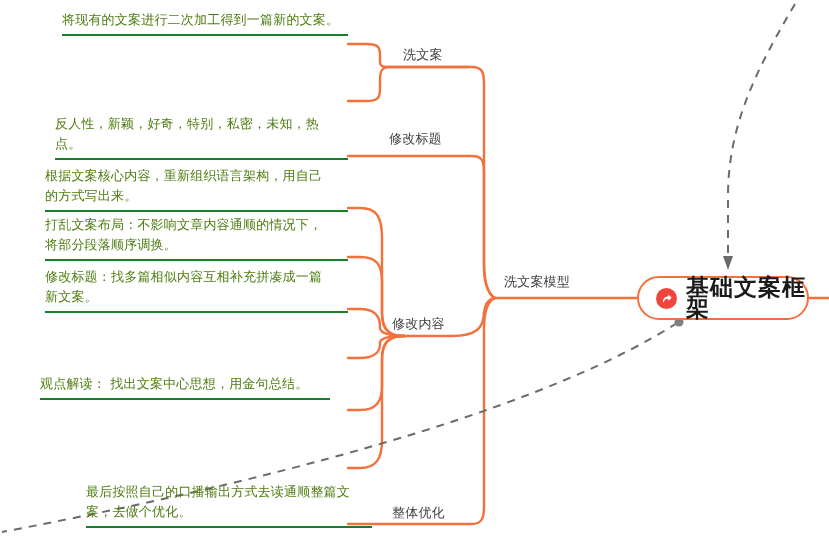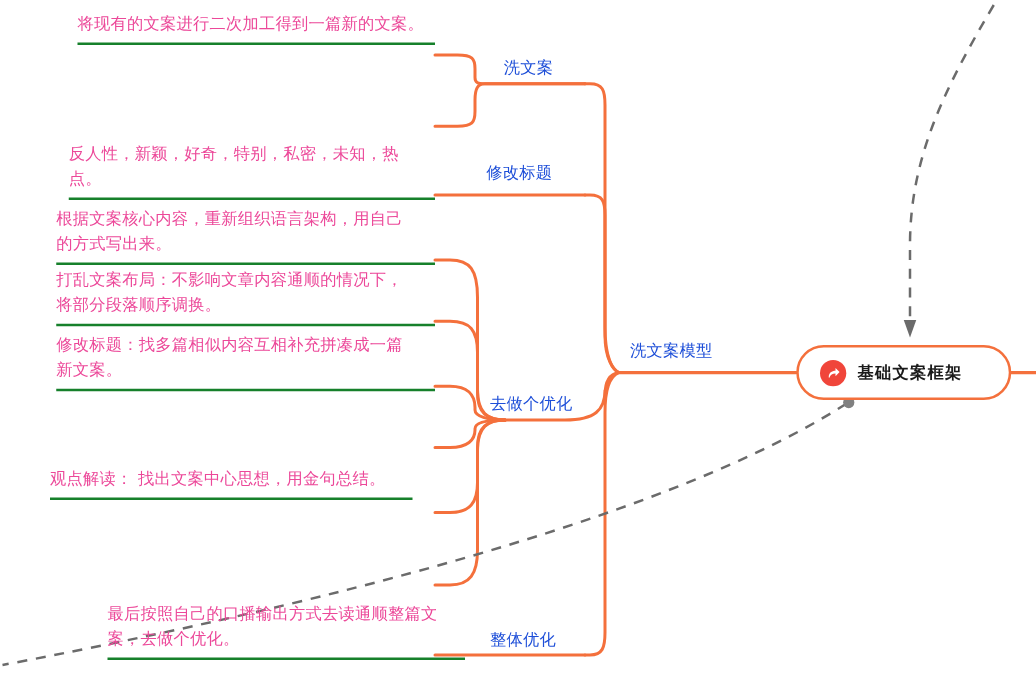--- a/index.html
+++ b/index.html
@@ -22,31 +22,31 @@
     position: absolute;
     left: 0;
     top: 0;
     width: 829px;
     height: 539px;
     pointer-events: none;
   }
   .leaf {
     position: absolute;
     box-sizing: border-box;
-    color: #ec4899;
+    color: #4d7c0f;
     font-size: 13px;
     line-height: 20px;
     letter-spacing: 0.2px;
     padding-bottom: 4px;
     border-bottom: 2.5px solid #16802b;
     white-space: pre-line;
   }
   .branch-label {
     position: absolute;
-    color: #1d4ed8;
+    color: #404040;
     font-size: 13px;
     line-height: 16px;
     letter-spacing: 0.2px;
     white-space: nowrap;
   }
   #root-node {
     position: absolute;
     left: 637px;
     top: 276px;
     width: 172px;
@@ -65,21 +65,21 @@
     height: 21px;
     flex: 0 0 auto;
     border-radius: 50%;
     background: #f0453a;
     display: flex;
     align-items: center;
     justify-content: center;
   }
   #root-icon svg { display: block; }
   #root-label {
-    font-size: 13px;
+    font-size: 23px;
     font-weight: bold;
     color: #1a1a1a;
     letter-spacing: 1px;
     line-height: 21px;
   }
 </style>
 </head>
 <body>
 
 <div id="canvas">
@@ -126,21 +126,21 @@
   <div class="leaf" style="left:45px;top:166px;width:303px;">根据文案核心内容，重新组织语言架构，用自己
 的方式写出来。</div>
   <div class="leaf" style="left:45px;top:267px;width:303px;">修改标题：找多篇相似内容互相补充拼凑成一篇
 新文案。</div>
   <div class="leaf" style="left:40px;top:330px;width:290px;margin-top:44px;">观点解读： 找出文案中心思想，用金句总结。</div>
   <div class="leaf" style="left:62px;top:482px;width:286px;margin-left:24px;">最后按照自己的口播输出方式去读通顺整篇文
 案，去做个优化。</div>
 
   <div class="branch-label" style="left:403px;top:47px;">洗文案</div>
   <div class="branch-label" style="left:389px;top:131px;">修改标题</div>
-  <div class="branch-label" style="left:392px;top:316px;">去做个优化</div>
+  <div class="branch-label" style="left:392px;top:316px;">修改内容</div>
   <div class="branch-label" style="left:392px;top:505px;">整体优化</div>
 
   <div class="branch-label" style="left:504px;top:274px;">洗文案模型</div>
 
   <div id="root-node">
     <span id="root-icon">
       <svg width="13" height="13" viewBox="0 0 24 24" aria-hidden="true">
         <path d="M5.5 18.5 C5.5 11.5 10 8.5 15.5 8.5 L15.5 4.5 L21.5 10.5 L15.5 16.5 L15.5 12.5 C11 12.5 8 14.5 6.5 18.8 Z" fill="#ffffff"></path>
       </svg>
     </span>

